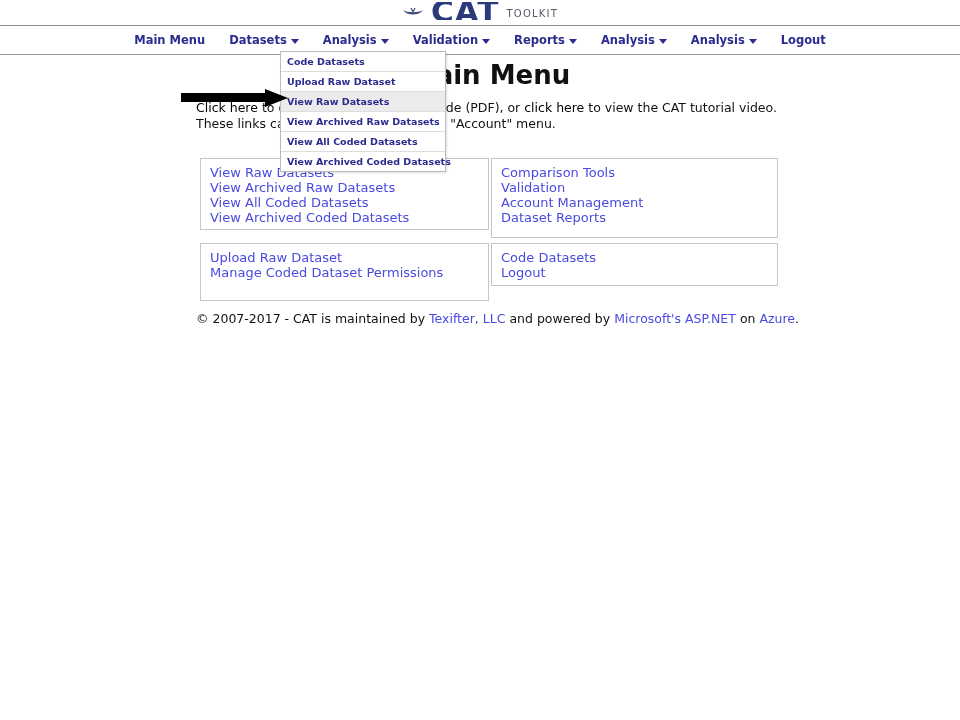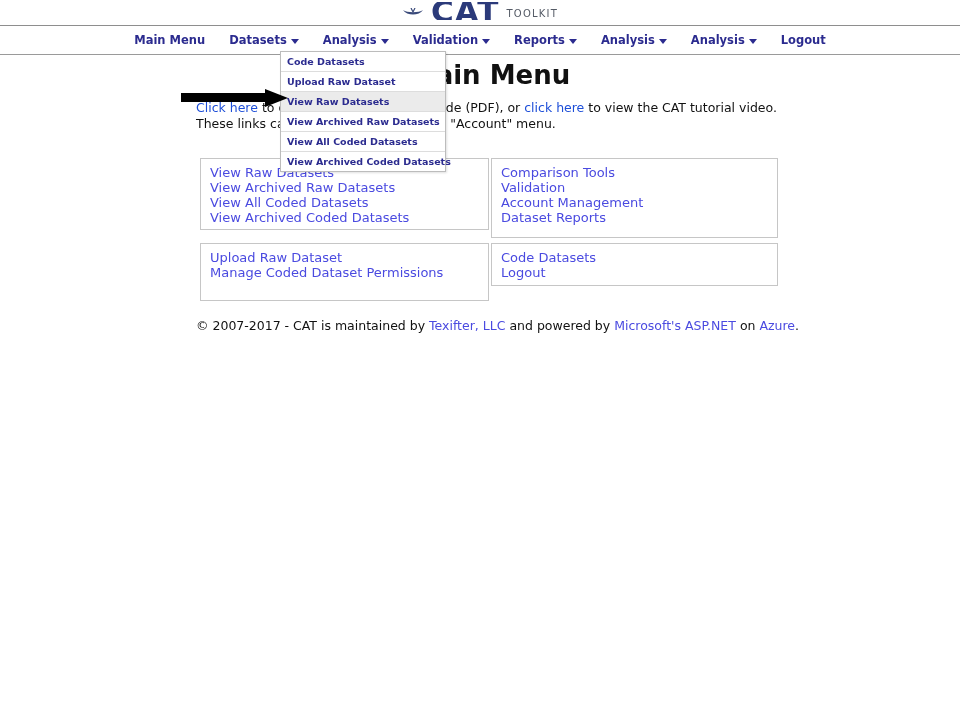--- a/index.html
+++ b/index.html
@@ -157,21 +157,21 @@
     position: absolute;
     left: 196px;
     top: 100px;
     width: 590px;
     font-size: 12.5px;
     line-height: 16px;
     color: #111111;
     z-index: 5;
   }
   .intro a, .link {
-    color: #1d4ed8;
+    color: #000000;
     text-decoration: none;
     cursor: pointer;
   }
 
   
   .arrow {
     position: absolute;
     left: 181px;
     top: 89px;
     width: 108px;
@@ -202,21 +202,21 @@
 
   #panel-tl { left: 200px; top: 158px; width: 289px; height: 72px; }
   #panel-tr { left: 491px; top: 158px; width: 287px; height: 80px; }
   #panel-bl { left: 200px; top: 243px; width: 289px; height: 58px; }
   #panel-br { left: 491px; top: 243px; width: 287px; height: 43px; }
 
   
   .footer {
     position: absolute;
     left: 196px;
-    top: 318px;
+    top: 311px;
     width: 700px;
     font-size: 12.5px;
     line-height: 16px;
     color: #111111;
   }
   .footer a {
     color: #4a4ae0;
     text-decoration: none;
     cursor: pointer;
   }

